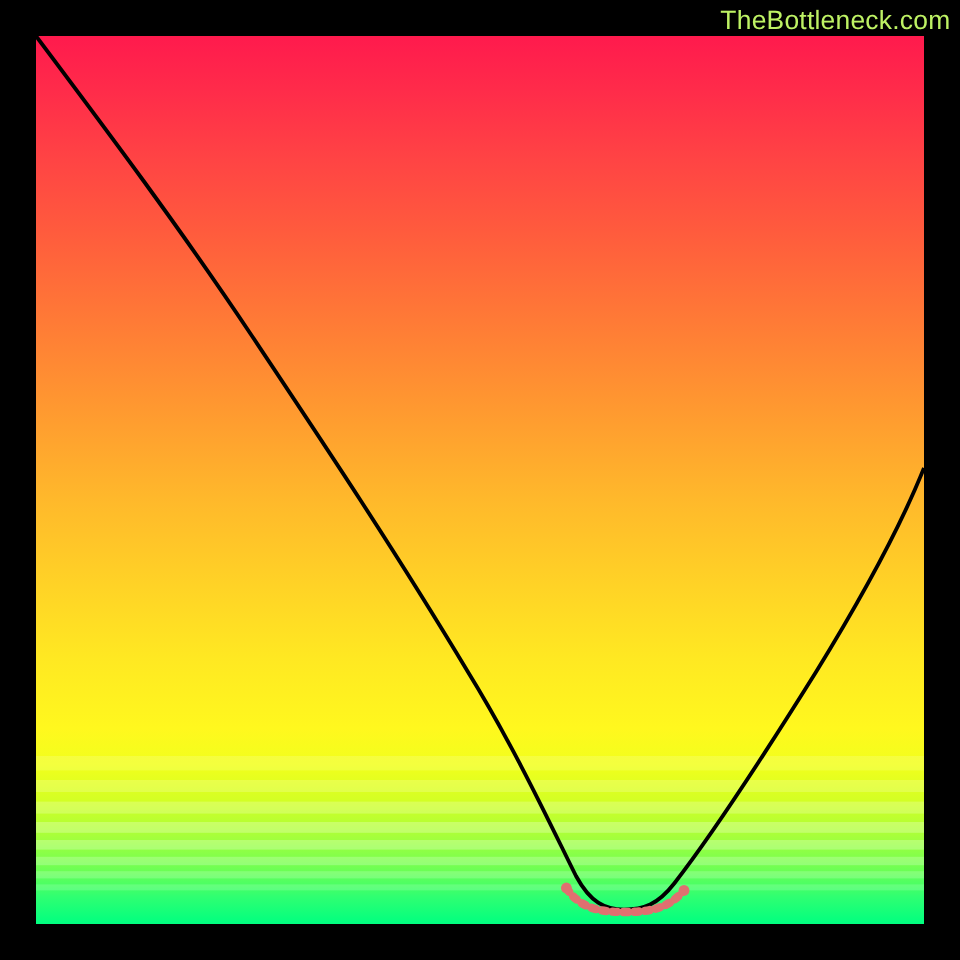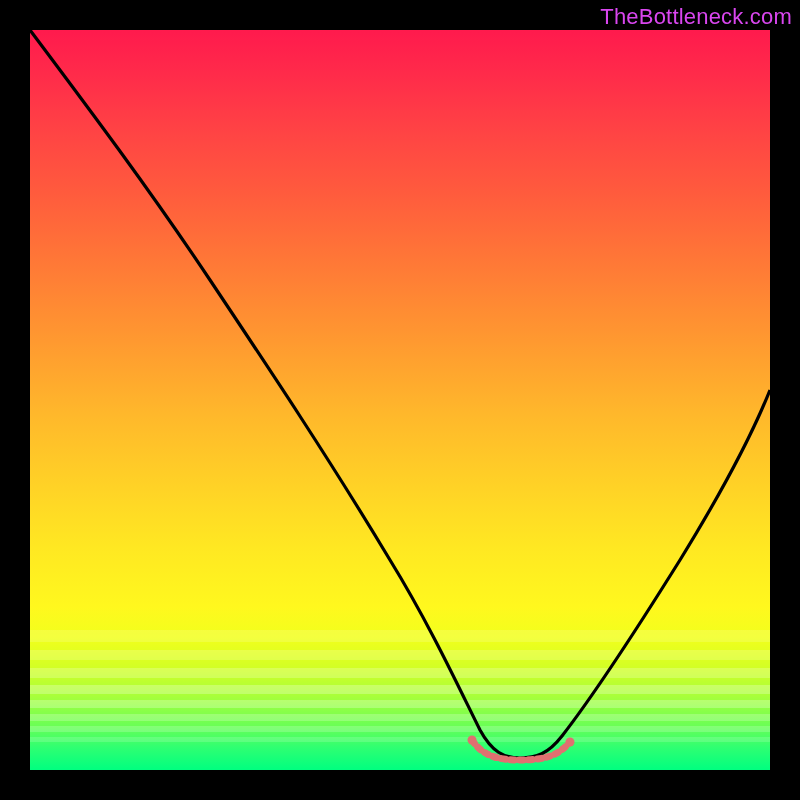--- a/index.html
+++ b/index.html
@@ -61,21 +61,21 @@
     position: absolute;
     left: 0;
     top: 0;
     width: 740px;
     height: 740px;
   }
   .watermark {
     position: absolute;
     top: 4px;
     right: 8px;
-    color: #d946ef;
+    color: #bef264;
     font-size: 22px;
     font-weight: 500;
     letter-spacing: 0.2px;
   }
 </style>
 </head>
 <body>
 
 <div class="frame">
 

